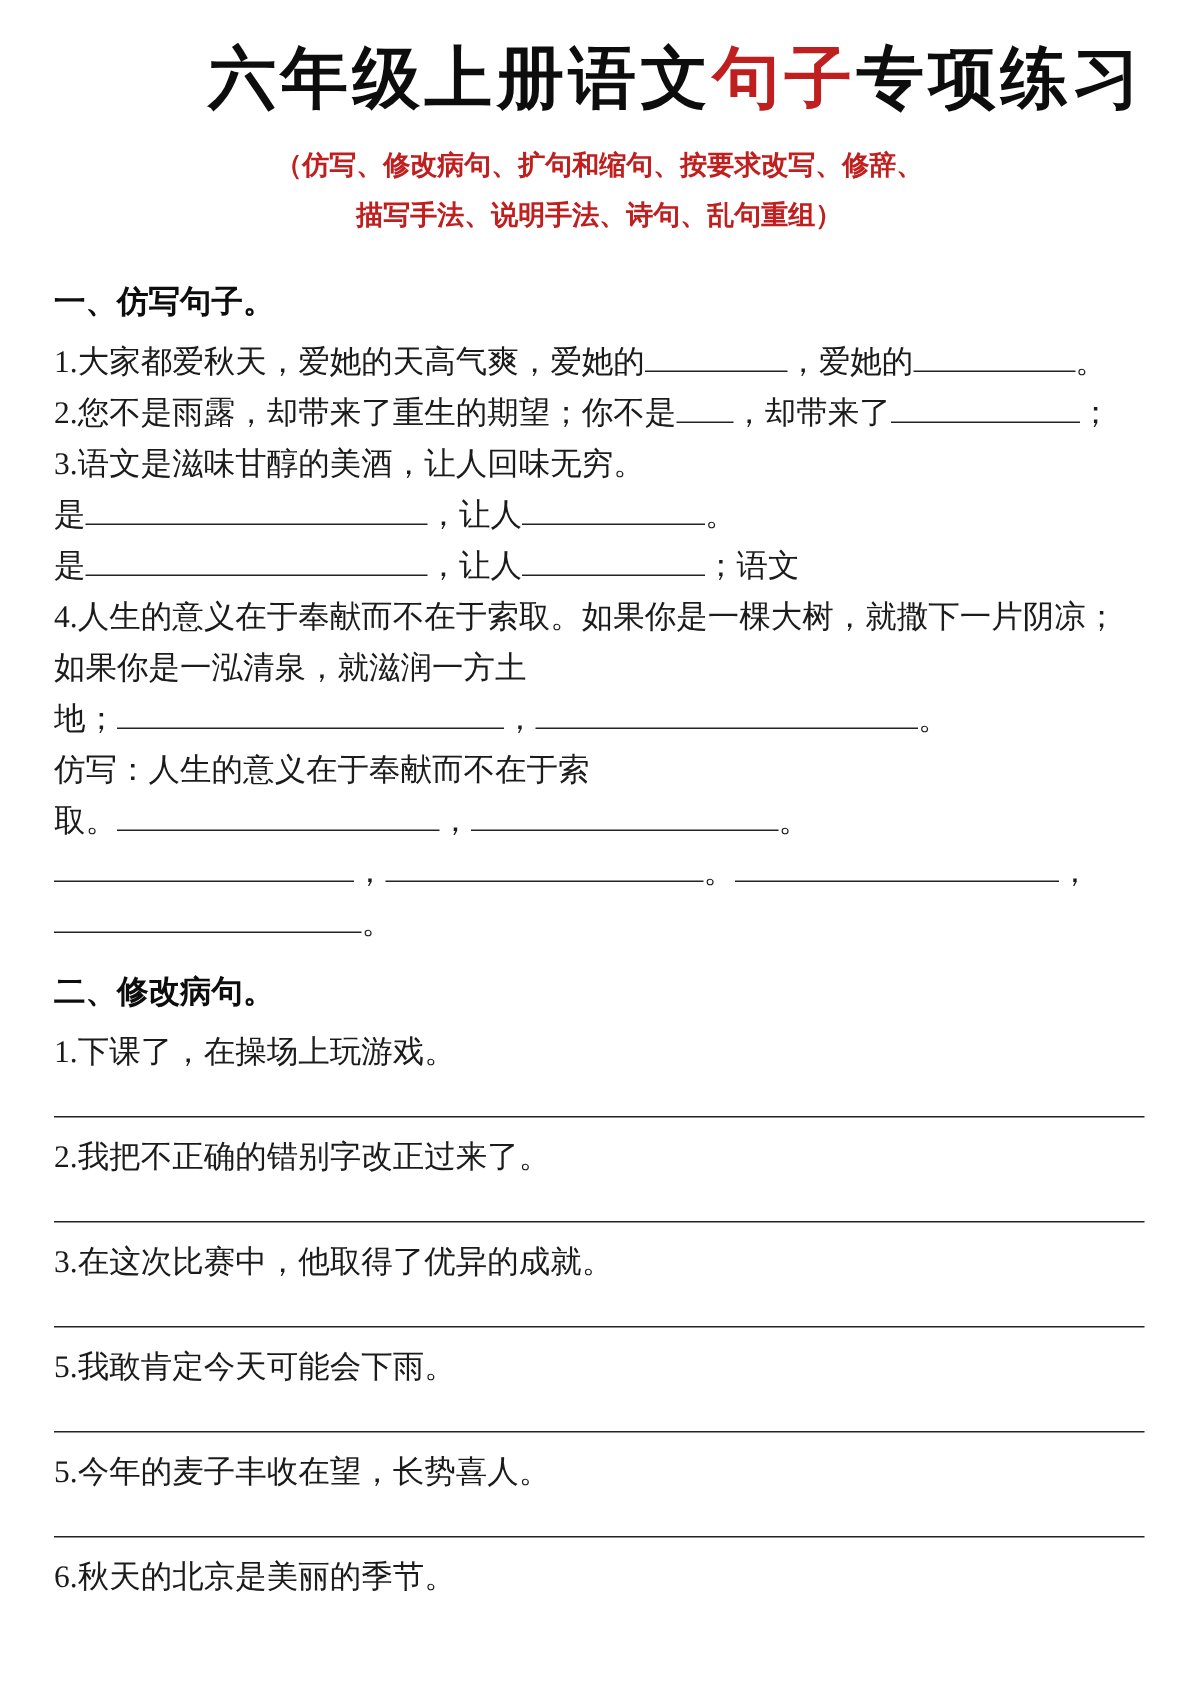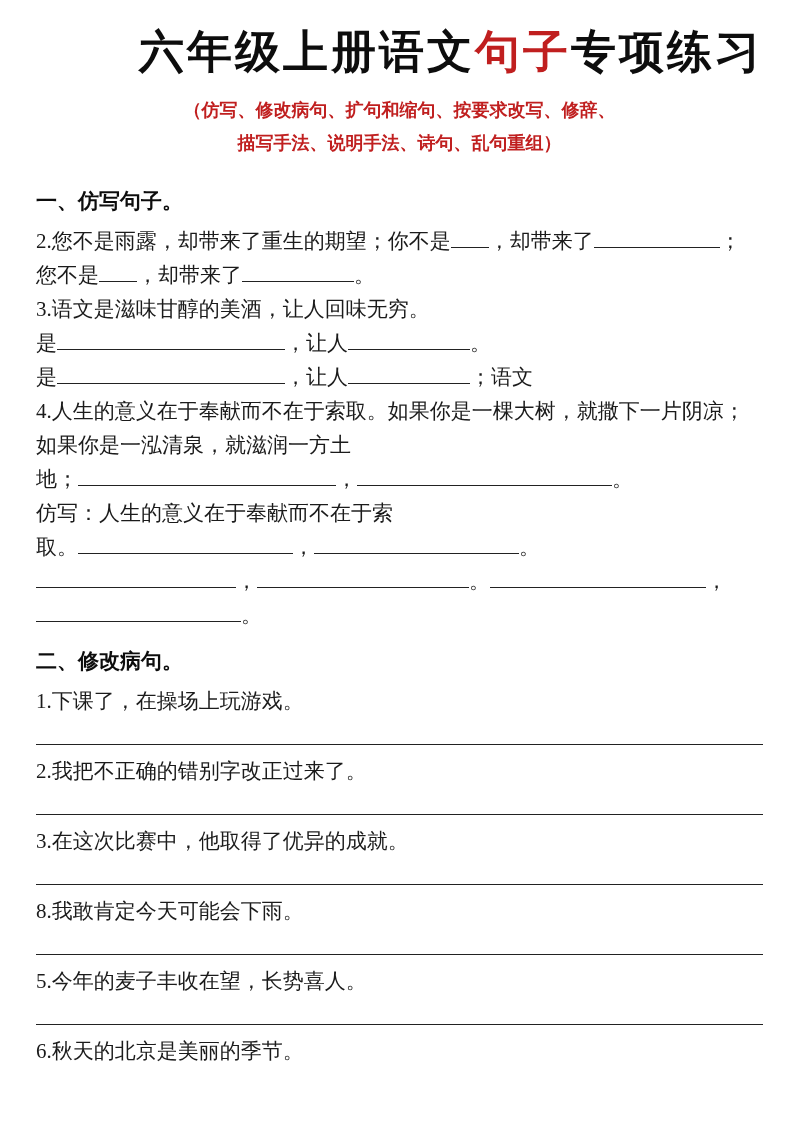--- a/index.html
+++ b/index.html
@@ -50,42 +50,42 @@
   <h1 class="title"><span>六年级上册语文</span><span class="accent">句子</span><span>专项练习</span></h1>
 
   <div class="subtitle">
     <div>（仿写、修改病句、扩句和缩句、按要求改写、修辞、</div>
     <div>描写手法、说明手法、诗句、乱句重组）</div>
   </div>
 
   <main>
       <section class="section">
         <div class="section-heading">一、仿写句子。</div>
+        <div class="line"><span>1.大家都爱秋天，爱她的天高气爽，爱她的</span><span class="blank" style="width: 95px; border-bottom-color: rgb(34, 34, 34);"></span><span>，爱她的</span><span class="blank" style="width: 108px; border-bottom-color: rgb(34, 34, 34);"></span><span>。</span></div>
         <div class="line"><span>2.您不是雨露，却带来了重生的期望；你不是</span><span class="blank" style="width: 38px; border-bottom-color: rgb(34, 34, 34);"></span><span>，却带来了</span><span class="blank" style="width: 126px; border-bottom-color: rgb(34, 34, 34);"></span><span>；</span></div>
-        <div class="line"><span>您不是</span><span class="blank" style="width: 38px; border-bottom-color: rgb(34, 34, 34);"></span><span>，却带来了</span><span class="blank" style="width: 112px; border-bottom-color: rgb(34, 34, 34);"></span><span>。</span></div>
         <div class="line"><span>3.语文是滋味甘醇的美酒，让人回味无穷。</span></div>
         <div class="line"><span>是</span><span class="blank" style="width: 228px; border-bottom-color: rgb(34, 34, 34);"></span><span>，让人</span><span class="blank" style="width: 122px; border-bottom-color: rgb(34, 34, 34);"></span><span>。</span></div>
         <div class="line"><span>是</span><span class="blank" style="width: 228px; border-bottom-color: rgb(34, 34, 34);"></span><span>，让人</span><span class="blank" style="width: 122px; border-bottom-color: rgb(34, 34, 34);"></span><span>；语文</span></div>
         <div class="line"><span>4.人生的意义在于奉献而不在于索取。如果你是一棵大树，就撒下一片阴凉；</span></div>
         <div class="line"><span>如果你是一泓清泉，就滋润一方土</span></div>
         <div class="line"><span>地；</span><span class="blank" style="width: 258px; border-bottom-color: rgb(34, 34, 34);"></span><span>，</span><span class="blank" style="width: 255px; border-bottom-color: rgb(34, 34, 34);"></span><span>。</span></div>
         <div class="line"><span>仿写：人生的意义在于奉献而不在于索</span></div>
         <div class="line"><span>取。</span><span class="blank" style="width: 215px; border-bottom-color: rgb(34, 34, 34);"></span><span>，</span><span class="blank" style="width: 205px; border-bottom-color: rgb(34, 34, 34);"></span><span>。</span></div>
         <div class="line"><span class="blank" style="width: 200px; border-bottom-color: rgb(34, 34, 34);"></span><span>，</span><span class="blank" style="width: 212px; border-bottom-color: rgb(34, 34, 34);"></span><span>。</span><span class="blank" style="width: 216px; border-bottom-color: rgb(34, 34, 34);"></span><span>，</span></div>
         <div class="line"><span class="blank" style="width: 205px; border-bottom-color: rgb(34, 34, 34);"></span><span>。</span></div>
       </section>
       <section class="section">
         <div class="section-heading">二、修改病句。</div>
         <div class="line"><span>1.下课了，在操场上玩游戏。</span></div>
         <div class="answer-rule" style="border-bottom-color: rgb(34, 34, 34);"></div>
         <div class="line"><span>2.我把不正确的错别字改正过来了。</span></div>
         <div class="answer-rule" style="border-bottom-color: rgb(34, 34, 34);"></div>
         <div class="line"><span>3.在这次比赛中，他取得了优异的成就。</span></div>
         <div class="answer-rule" style="border-bottom-color: rgb(34, 34, 34);"></div>
-        <div class="line"><span>8.我敢肯定今天可能会下雨。</span></div>
+        <div class="line"><span>5.我敢肯定今天可能会下雨。</span></div>
         <div class="answer-rule" style="border-bottom-color: rgb(34, 34, 34);"></div>
         <div class="line"><span>5.今年的麦子丰收在望，长势喜人。</span></div>
         <div class="answer-rule" style="border-bottom-color: rgb(34, 34, 34);"></div>
         <div class="line"><span>6.秋天的北京是美丽的季节。</span></div>
       </section>
     </main>
 
 </div>
 
 </body></html>

